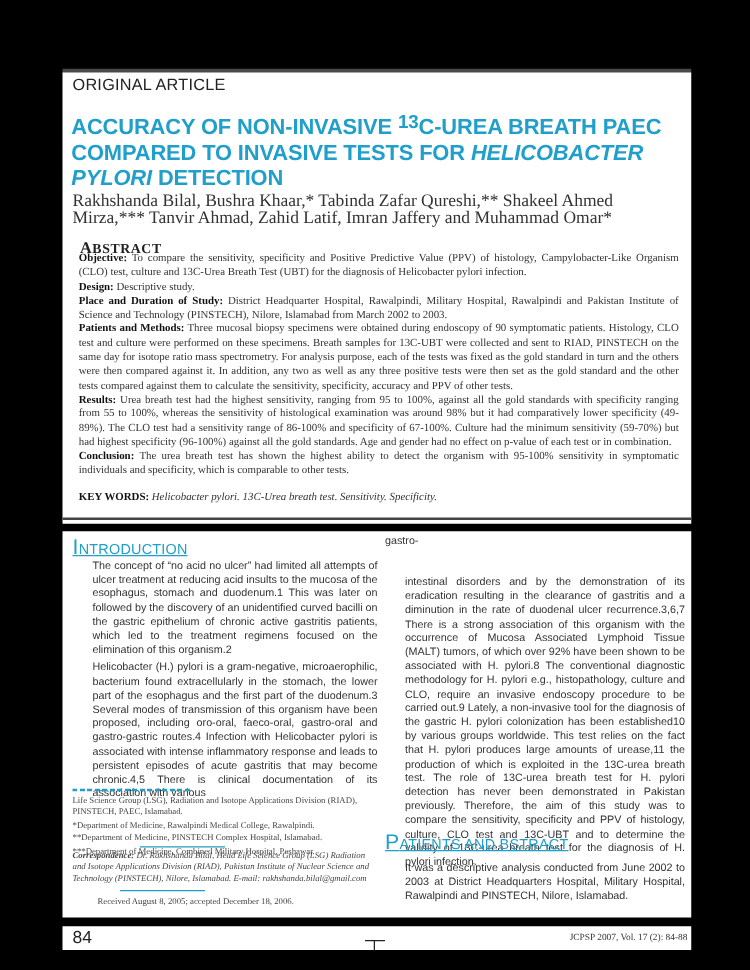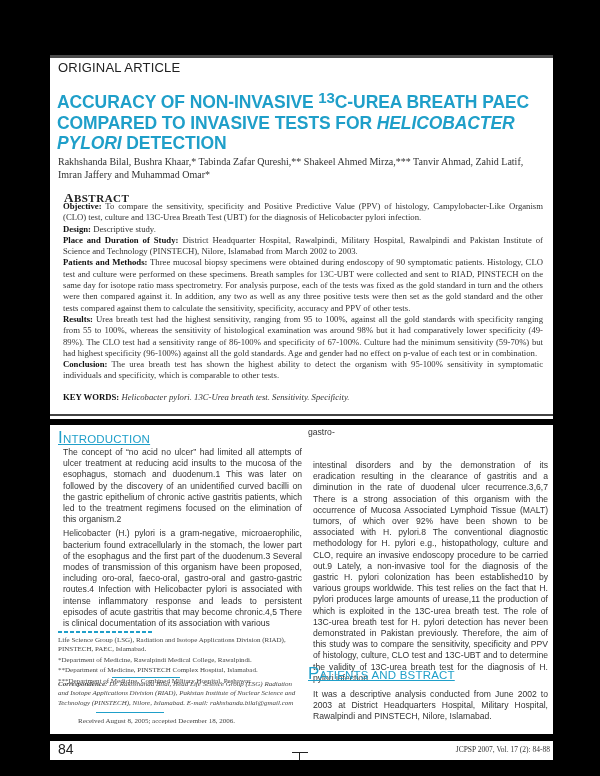--- a/index.html
+++ b/index.html
@@ -6,34 +6,34 @@
   body { width:600px; height:776px; background:#000; position:relative; overflow:hidden; font-family:"Liberation Serif", serif; color:#222; }
   .panel { position:absolute; background:#fff; }
   #top-panel { left:50px; top:58px; width:503px; height:361px; }
   #top-rule { position:absolute; left:50px; top:55px; width:503px; height:4px; background:#4a4a4a; }
   #body-panel { left:50px; top:425px; width:503px; height:309px; }
   #footer-panel { left:50px; top:741px; width:503px; height:19px; }
 
   .orig { position:absolute; left:58px; top:60px; font-family:"Liberation Sans", sans-serif; font-size:13px; color:#222; letter-spacing:0.2px; }
   .title { position:absolute; left:57px; top:88px; width:480px; font-family:"Liberation Sans", sans-serif; font-weight:bold; font-size:17.5px; line-height:20.5px; color:#1f9fc9; letter-spacing:-0.1px; }
   .title sup { font-size:15px; vertical-align:5px; }
-  .authors { position:absolute; left:58px; top:156px; width:490px; font-size:10px; line-height:12.5px; color:#333; }
+  .authors { position:absolute; left:58px; top:156px; width:490px; font-size:14px; line-height:12.5px; color:#333; }
   .abstract-head { position:absolute; left:64px; top:190px; font-size:11px; font-weight:bold; letter-spacing:0.5px; color:#222; }
   .abstract-head .big { font-size:13px; }
   .abstract { position:absolute; left:63px; top:201px; width:480px; font-size:8.7px; line-height:11.3px; text-align:justify; color:#333; }
   .abstract p { margin:0; }
   .abstract b { color:#111; }
   .keywords { position:absolute; left:63px; top:392px; font-size:8.7px; color:#333; }
   .keywords b { color:#111; }
   .kw-rule { position:absolute; left:50px; top:414px; width:503px; height:2px; background:#444; }
 
   .section-h { position:absolute; font-family:"Liberation Sans", sans-serif; color:#1f9fc9; font-size:11.5px; letter-spacing:0.2px;text-decoration:underline; }
   .section-h .cap { font-size:17px; }
   .col { position:absolute; font-family:"Liberation Sans", sans-serif; font-size:8.6px; line-height:11.2px; text-align:justify; color:#333; }
-  .col p { margin:0 0 3px 5px; }
+  .col p { margin:0 0 3px 16px; }
 
   .aff-rule { position:absolute; height:2px; background-image:repeating-linear-gradient(90deg,#1f9fc9 0 4px,transparent 4px 6px); }
 
   .page-num { position:absolute; left:58px; top:741px; font-family:"Liberation Sans", sans-serif; font-size:14px; color:#222; }
   .journal { position:absolute; right:50px; top:745px; font-size:7.5px; color:#333; }
   .tick-h { position:absolute; left:292px; top:752px; width:16px; height:1px; background:#222; }
   .tick-v { position:absolute; left:299px; top:752px; width:1px; height:8px; background:#222; }
 </style>
 </head>
 <body>

